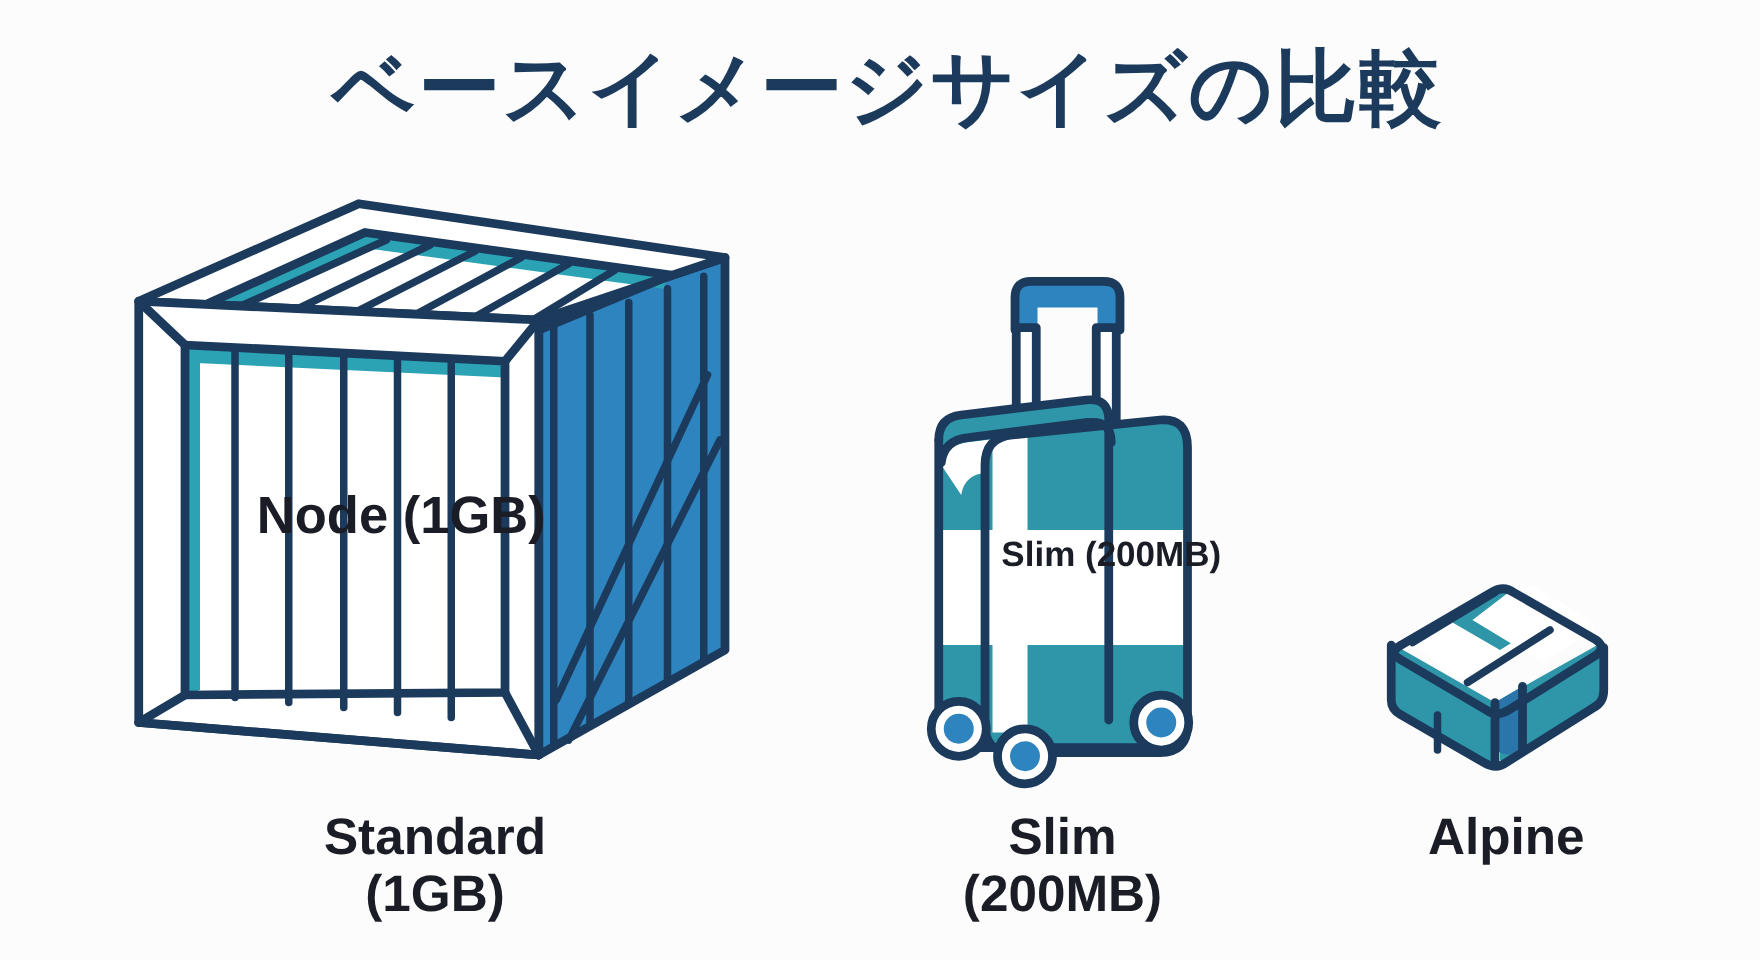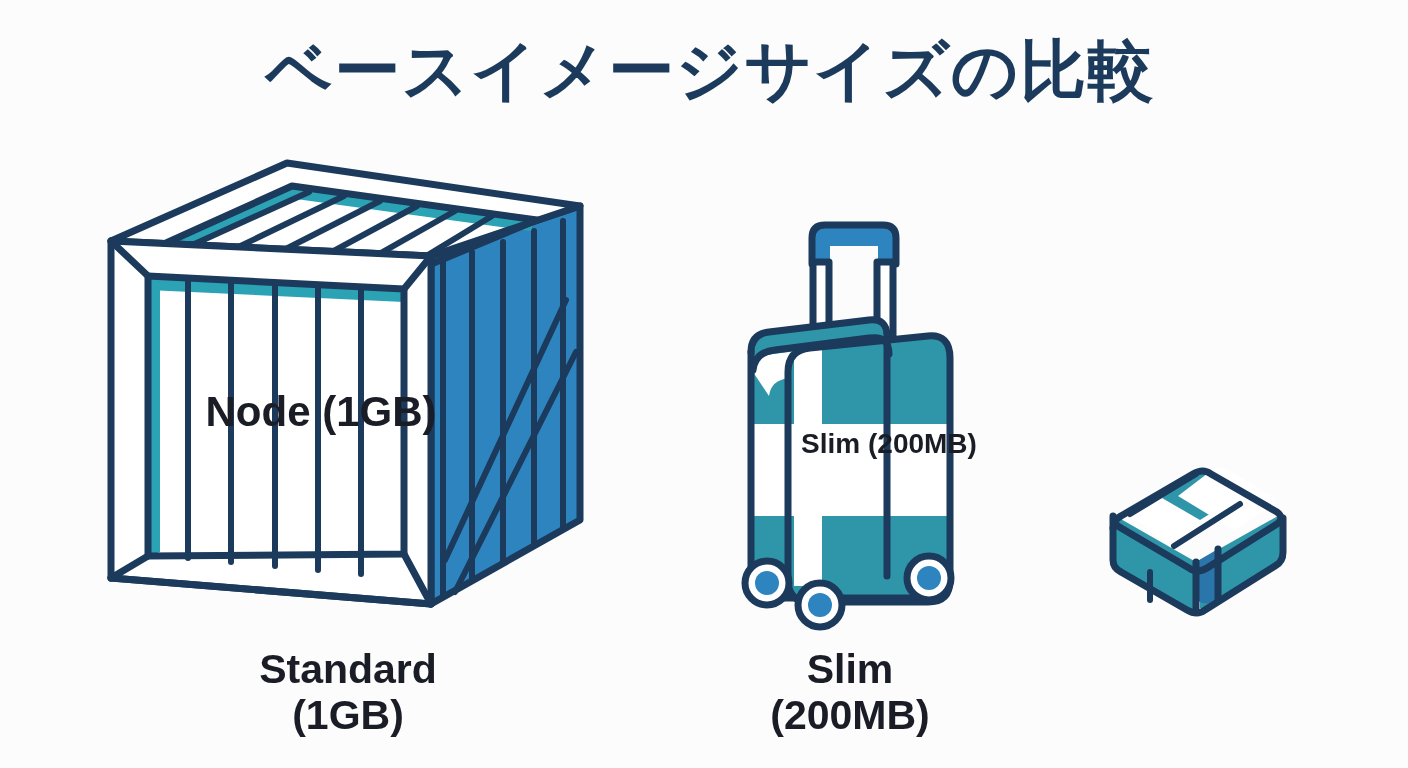--- a/index.html
+++ b/index.html
@@ -219,15 +219,16 @@
     <span class="ln">Standard</span>
     <span class="ln">(1GB)</span>
   </div>
 
   <div class="caption" id="cap-slim">
     <span class="ln">Slim</span>
     <span class="ln">(200MB)</span>
   </div>
 
   <div class="caption" id="cap-alpine">
+    <span class="ln">Alpine</span>
   </div>
 
 </div>
 
 </body></html>

